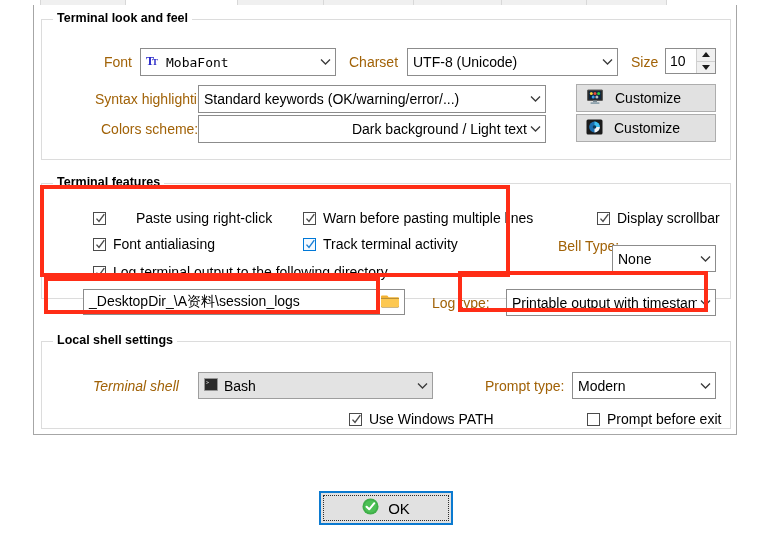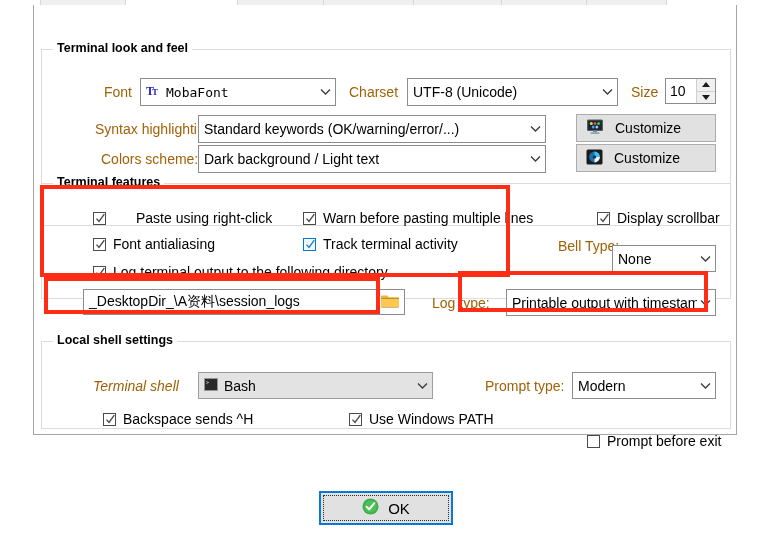--- a/index.html
+++ b/index.html
@@ -179,21 +179,21 @@
     <div class="tab-rem active" style="left:125px;width:112px;"></div>
     <div class="tab-rem" style="left:237px;width:86px;"></div>
     <div class="tab-rem" style="left:323px;width:90px;"></div>
     <div class="tab-rem" style="left:413px;width:88px;"></div>
     <div class="tab-rem" style="left:501px;width:85px;"></div>
     <div class="tab-rem" style="left:586px;width:79px;"></div>
   </div>
 
   <div class="panel">
 
-    <div class="group" style="left:7px; top:14px; width:690px; height:177px;margin-top:30px;">
+    <div class="group" style="left:7px; top:14px; width:690px; height:141px;">
       <div class="group-title">Terminal look and feel</div>
 
       <div class="lbl" style="left:62px; top:34px;">Font</div>
       <div class="combo" style="left:98px; top:28px; width:196px; height:28px;">
         <span class="ico" style="margin-right:6px;">
           <svg width="14" height="14" viewBox="0 0 14 14">
             <text x="0" y="11" font-family="&quot;Liberation Serif&quot;, serif" font-size="12" font-weight="bold" fill="#2626c8">T</text>
             <text x="6" y="11" font-family="&quot;Liberation Serif&quot;, serif" font-size="9" font-weight="bold" fill="#2626c8">T</text>
           </svg>
         </span>
@@ -248,21 +248,21 @@
             <circle cx="7.2" cy="8.1" r="1.5" fill="#3aa0e8"></circle>
             <circle cx="10.9" cy="8.1" r="1.5" fill="#bdbdbd"></circle>
             <rect x="7" y="11.5" width="4" height="1.8" fill="#7a8b95"></rect>
             <rect x="4.5" y="13.3" width="9" height="1.6" rx="0.6" fill="#8ea2ad"></rect>
           </svg>
         </span>
         <span>Customize</span>
       </div>
 
       <div class="lbl" style="left:59px; top:101px;">Colors scheme:</div>
-      <div class="combo" style="left:156px; top:95px; width:348px; height:28px;">
+      <div class="combo" style="left:156px; top:95px; width:348px; height:28px;text-align:right;">
         <span class="ctext">Dark background / Light text</span>
         <span class="chev">
           <svg width="11" height="8" viewBox="0 0 11 8">
               <path d="M1 1.5 L5.5 6 L10 1.5" fill="none" stroke="#3a3a3a" stroke-width="1.3"></path>
             </svg>
         </span>
       </div>
       <div class="btn" style="left:534px; top:94px; width:140px; height:28px;">
         <span class="ico">
           <svg width="17" height="16" viewBox="0 0 17 16">
@@ -385,37 +385,29 @@
       <div class="lbl" style="left:443px; top:36px;">Prompt type:</div>
       <div class="combo" style="left:530px; top:30px; width:144px; height:27px;">
         <span class="ctext">Modern</span>
         <span class="chev">
           <svg width="11" height="8" viewBox="0 0 11 8">
               <path d="M1 1.5 L5.5 6 L10 1.5" fill="none" stroke="#3a3a3a" stroke-width="1.3"></path>
             </svg>
         </span>
       </div>
 
-      <div class="cbox" style="left:61px; top:70px;">
-        <span class="box">
-          <svg class="tick" viewBox="0 0 11 13">
-              <path d="M1.5 6.6 L4 9.4 L9.3 2.2" fill="none" stroke="#4b4b4b" stroke-width="1.4"></path>
-            </svg>
-        </span>
-        <span class="ctl">Backspace sends ^H</span>
-      </div>
       <div class="cbox" style="left:307px; top:70px;">
         <span class="box">
           <svg class="tick" viewBox="0 0 11 13">
               <path d="M1.5 6.6 L4 9.4 L9.3 2.2" fill="none" stroke="#4b4b4b" stroke-width="1.4"></path>
             </svg>
         </span>
         <span class="ctl">Use Windows PATH</span>
       </div>
-      <div class="cbox" style="left:545px; top:70px;margin-top:22px;">
+      <div class="cbox" style="left:545px; top:70px;">
         <span class="box"></span>
         <span class="ctl">Prompt before exit</span>
       </div>
     </div>
 
   </div>
 
   <div class="okbtn">
     <span class="ico">
       <svg width="17" height="17" viewBox="0 0 17 17">

